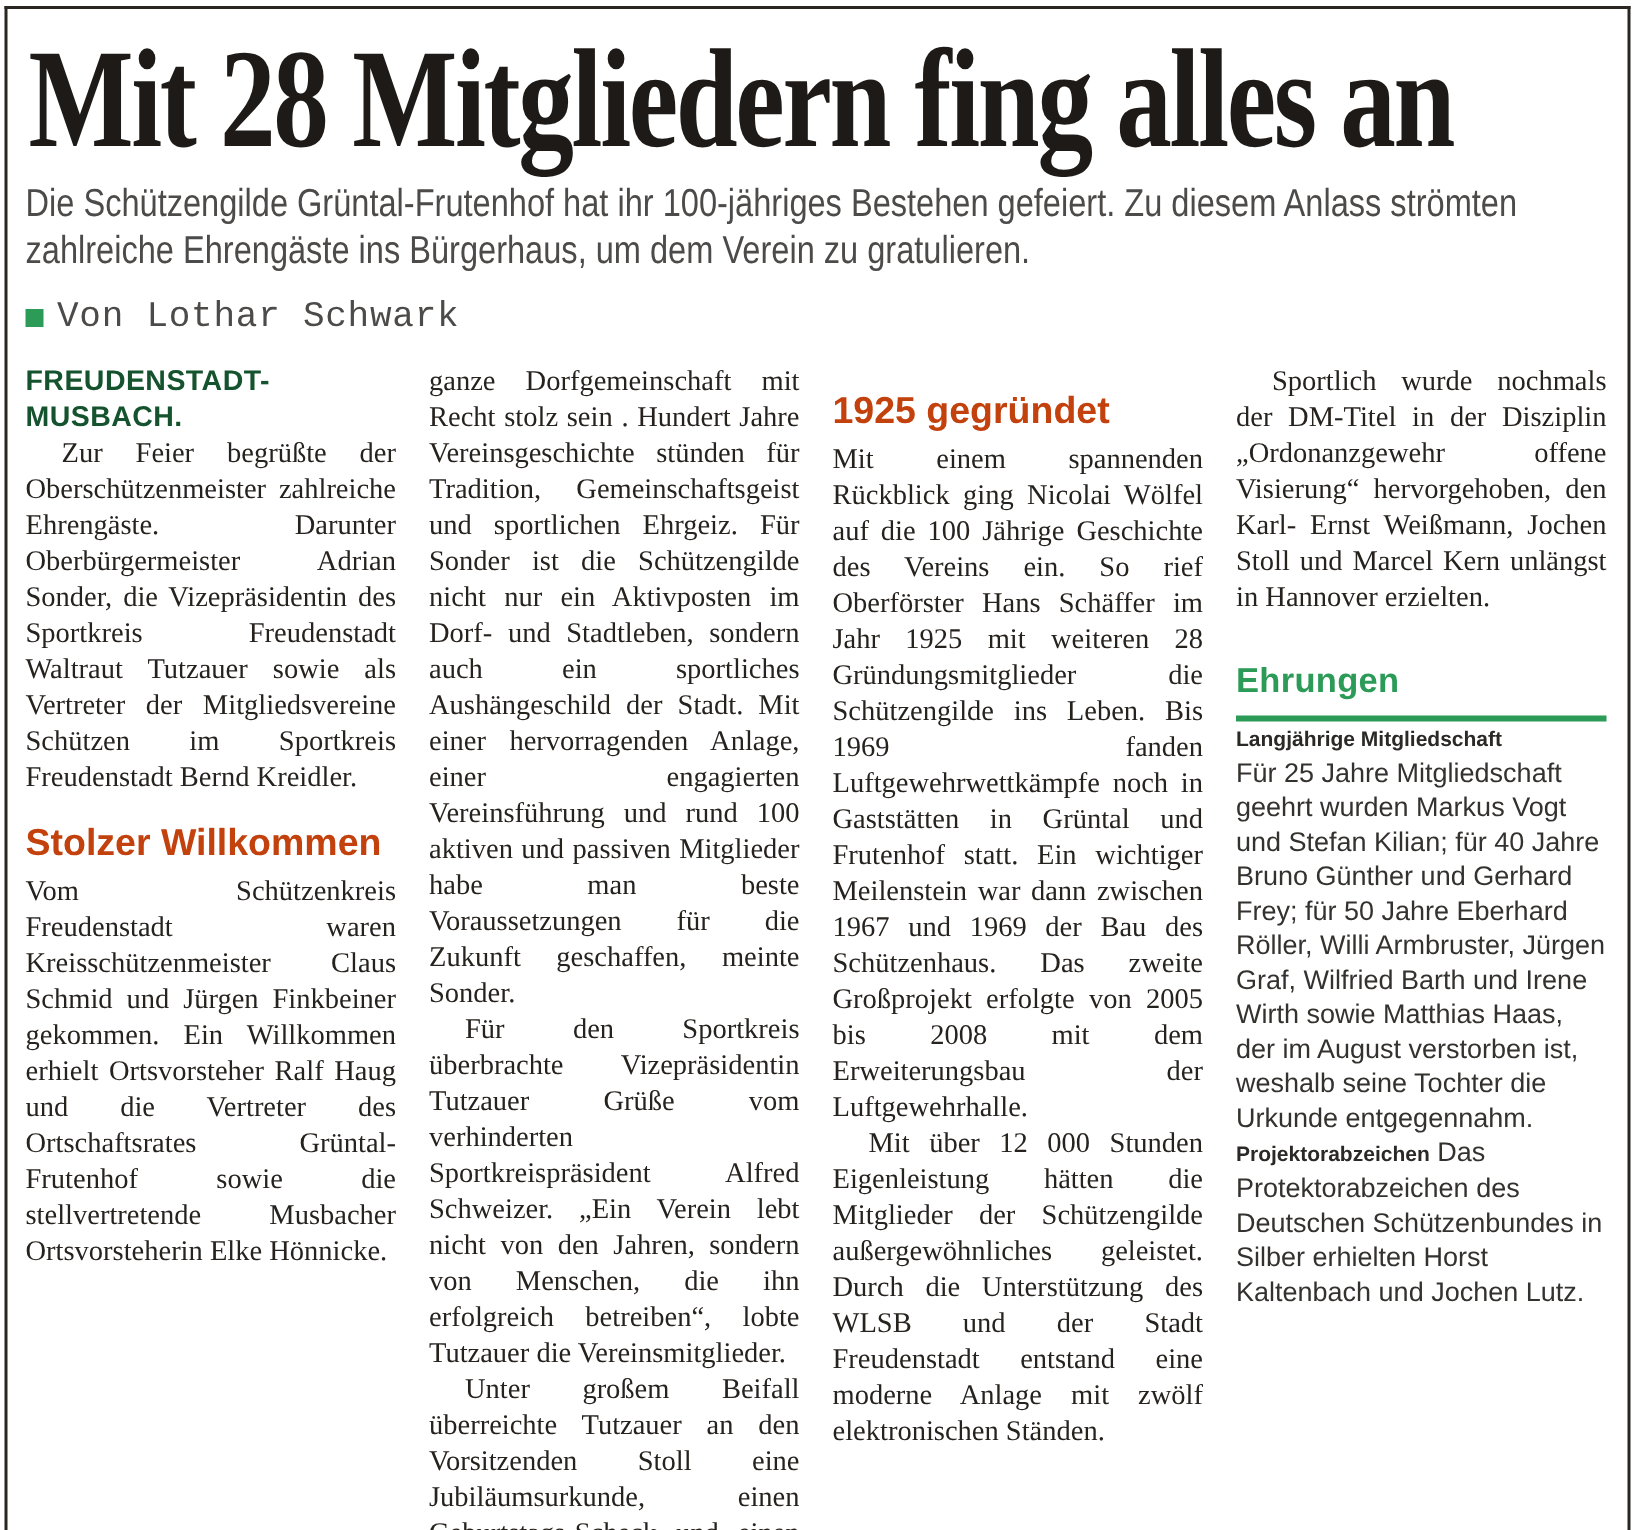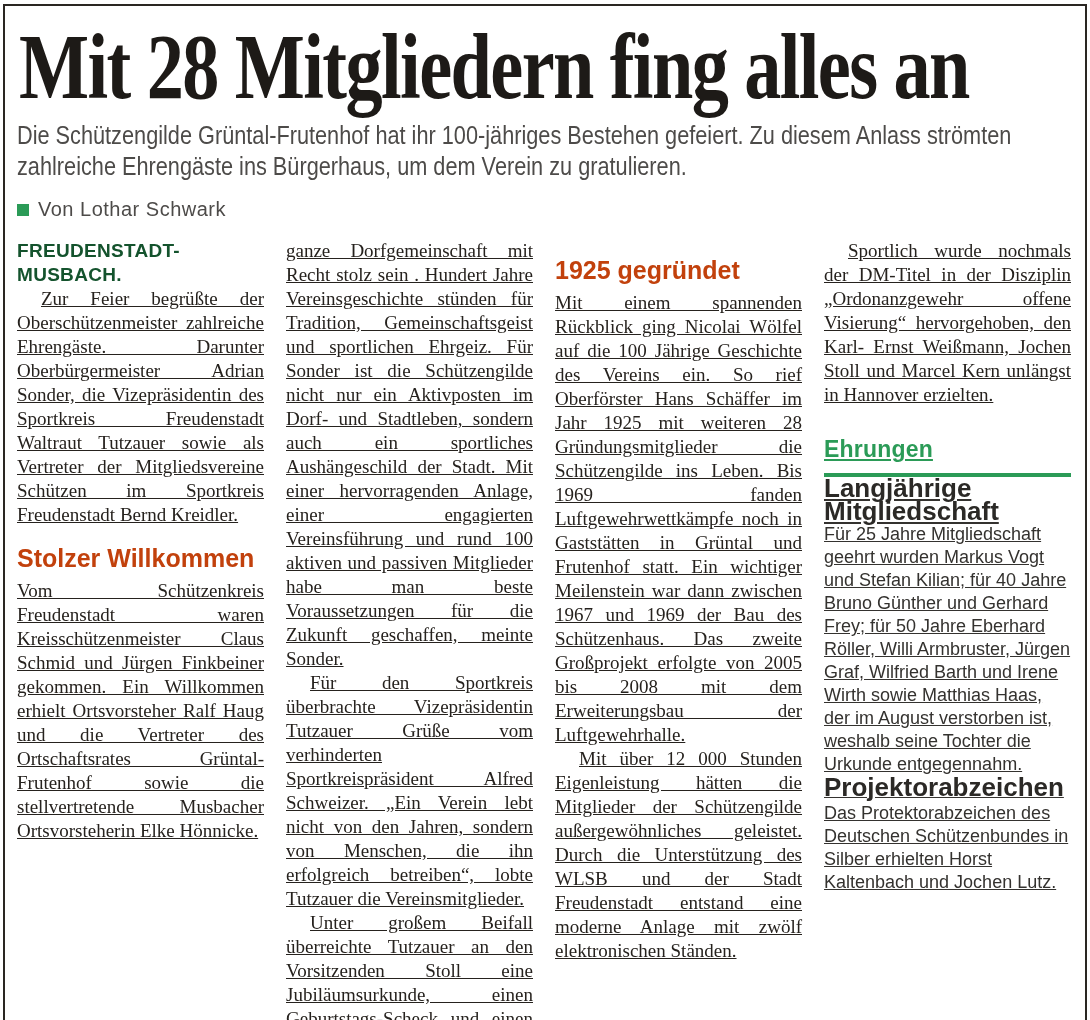--- a/index.html
+++ b/index.html
@@ -10,38 +10,38 @@
          padding:8px 16px 0 12px;box-sizing:border-box;overflow:hidden;background:#fff;}
   
   .headline{margin:6px 0 0 2px;font-family:"Liberation Serif",serif;font-weight:700;
             font-size:94px;line-height:.98;letter-spacing:-2px;color:#1d1a17;
             white-space:nowrap;transform:scaleX(.79);transform-origin:0 0;}
   .subheadline{margin-top:8px;width:1262px;transform:scaleX(.835);transform-origin:0 0;
                font-family:"Liberation Sans",sans-serif;font-size:26px;line-height:31px;
                color:#4d4b49;}
   
   .byline{margin-top:16px;display:flex;align-items:center;gap:9px;
-          font-family:Liberation Sans, sans-serif;font-size:20px;letter-spacing:.5px;color:#4d4b49;}
+          font-family:Liberation Mono, monospace;font-size:24px;letter-spacing:.5px;color:#4d4b49;}
   .byline-square{width:12px;height:12px;background:#2b9b57;flex:0 0 auto;}
   
   .cols{display:flex;gap:22px;margin-top:18px;}
   .col{flex:0 0 247px;width:247px;font-size:19px;line-height:24px;text-align:justify;
        color:#26221e;hyphens:auto;-webkit-hyphens:auto;}
-  .col p{margin:0;text-decoration:underline;}
+  .col p{margin:0;}
   p.ind{text-indent:24px;}
   .kicker{font-family:"Liberation Sans",sans-serif;font-weight:700;font-size:19px;
           line-height:24px;letter-spacing:.3px;color:#14532d;text-align:left;}
   .subhead{font-family:"Liberation Sans",sans-serif;font-weight:700;font-size:25px;
            line-height:24px;color:#c2410c;margin:19px 0 9px;text-align:left;}
   
   .honors{margin-top:30px;font-family:"Liberation Sans",sans-serif;text-align:left;}
-  .honors-title{color:#2b9b57;font-size:23px;font-weight:700;letter-spacing:.2px;line-height:1.1;text-decoration:underline;}
+  .honors-title{color:#2b9b57;font-size:23px;font-weight:700;letter-spacing:.2px;line-height:1.1;}
   .honors-rule{height:4px;background:#2b9b57;margin-top:11px;border:0;}
   .honors-para{margin-top:22px;font-size:18px;line-height:23px;color:#34322f;}
-  .honors-heading{font-weight:700;color:#2b2926;font-size:26px;}
+  .honors-heading{font-weight:700;color:#2b2926;font-size:14px;}
   .block{display:block;}
 </style>
 </head>
 <body>
 
 <div class="paper">
 
   <h1 class="headline">Mit 28 Mitgliedern fing alles an</h1>
 
   <div class="subheadline">Die Schützengilde Grüntal-Frutenhof hat ihr 100-jähriges Bestehen gefeiert. Zu diesem Anlass strömten zahlreiche Ehrengäste ins Bürgerhaus, um dem Verein zu gratulieren.</div>

